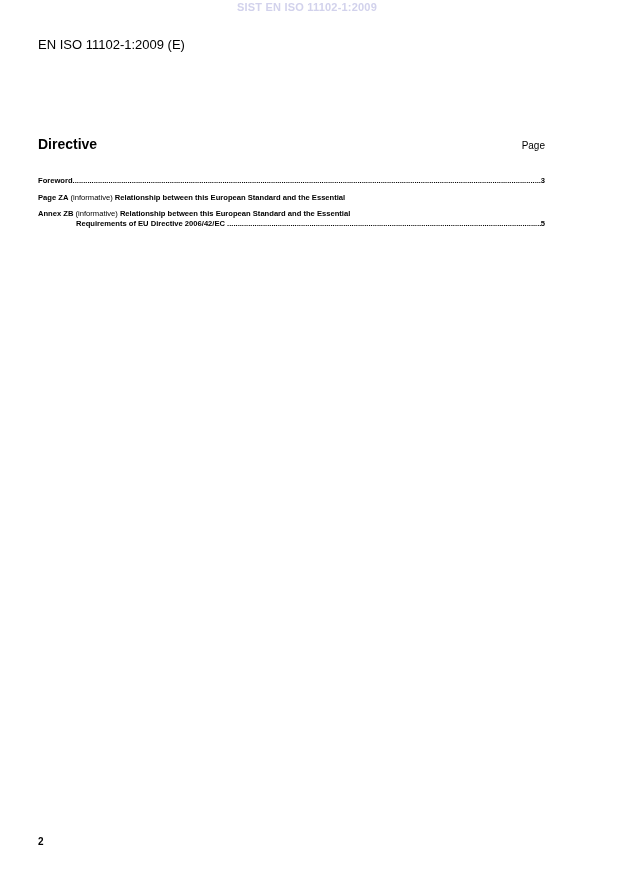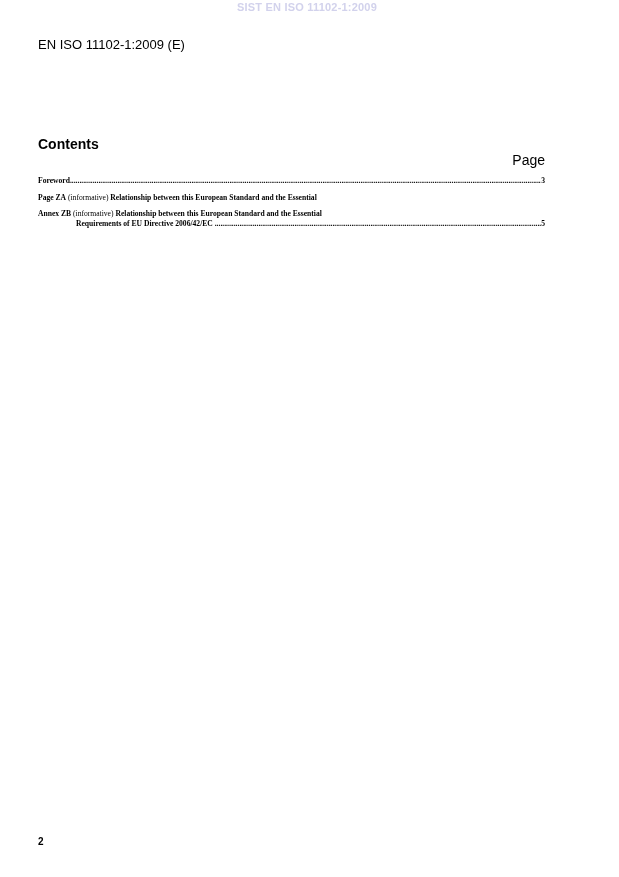--- a/index.html
+++ b/index.html
@@ -2,40 +2,40 @@
 <html><head>
   <meta charset="utf-8">
   <style>
     html, body { margin: 0; padding: 0; background: #ffffff; }
     body { width: 619px; height: 877px; position: relative; overflow: hidden;
            font-family: "Liberation Sans", sans-serif; color: #000; }
     .watermark { position: absolute; top: 0; left: 0; width: 614px; text-align: center;
                  font-size: 11px; font-weight: bold; color: #d2d2ec; letter-spacing: 0.2px; top: 1px; }
     .doc-id { position: absolute; left: 38px; top: 37px; font-size: 13px; font-weight: normal; text-align: right; }
     .contents-title { position: absolute; left: 38px; top: 136px; font-size: 14px; font-weight: bold; }
-    .page-label { position: absolute; right: 74px; top: 152px; font-size: 14px; }
+    .page-label { position: absolute; right: 74px; top: 140px; font-size: 10px; }
     .toc { position: absolute; left: 38px; top: 176px; width: 507px; font-size: 7.6px; }
     .toc-entry { position: relative; margin-bottom: 7px; }
-    .line { display: flex; align-items: baseline; white-space: nowrap; line-height: 9.5px; font-family: Liberation Serif, serif; }
+    .line { display: flex; align-items: baseline; white-space: nowrap; line-height: 9.5px; }
     .line .text { font-weight: bold; }
     .line .normal { font-weight: normal; }
     .indent { padding-left: 38px; }
     .leader { flex: 1; overflow: hidden; font-weight: bold; }
     .leader::before { content: "........................................................................................................................................................................................................................................................................"; letter-spacing: 0px; }
     .pg { font-weight: bold; }
     .page-number { position: absolute; left: 38px; top: 836px; font-size: 10px; font-weight: bold; }
   </style>
 </head>
 <body>
 
 <div class="watermark">SIST EN ISO 11102-1:2009</div>
 
 <div class="doc-id">EN ISO 11102-1:2009 (E)</div>
 
-<div class="contents-title">Contents</div>
+<div class="contents-title">Directive</div>
 <div class="page-label">Page</div>
 
 <div class="toc">
   <div class="toc-entry">
     <div class="line">
       <span class="text">Foreword</span>
       <span class="leader"></span>
       <span class="pg">3</span>
     </div>
   </div>

